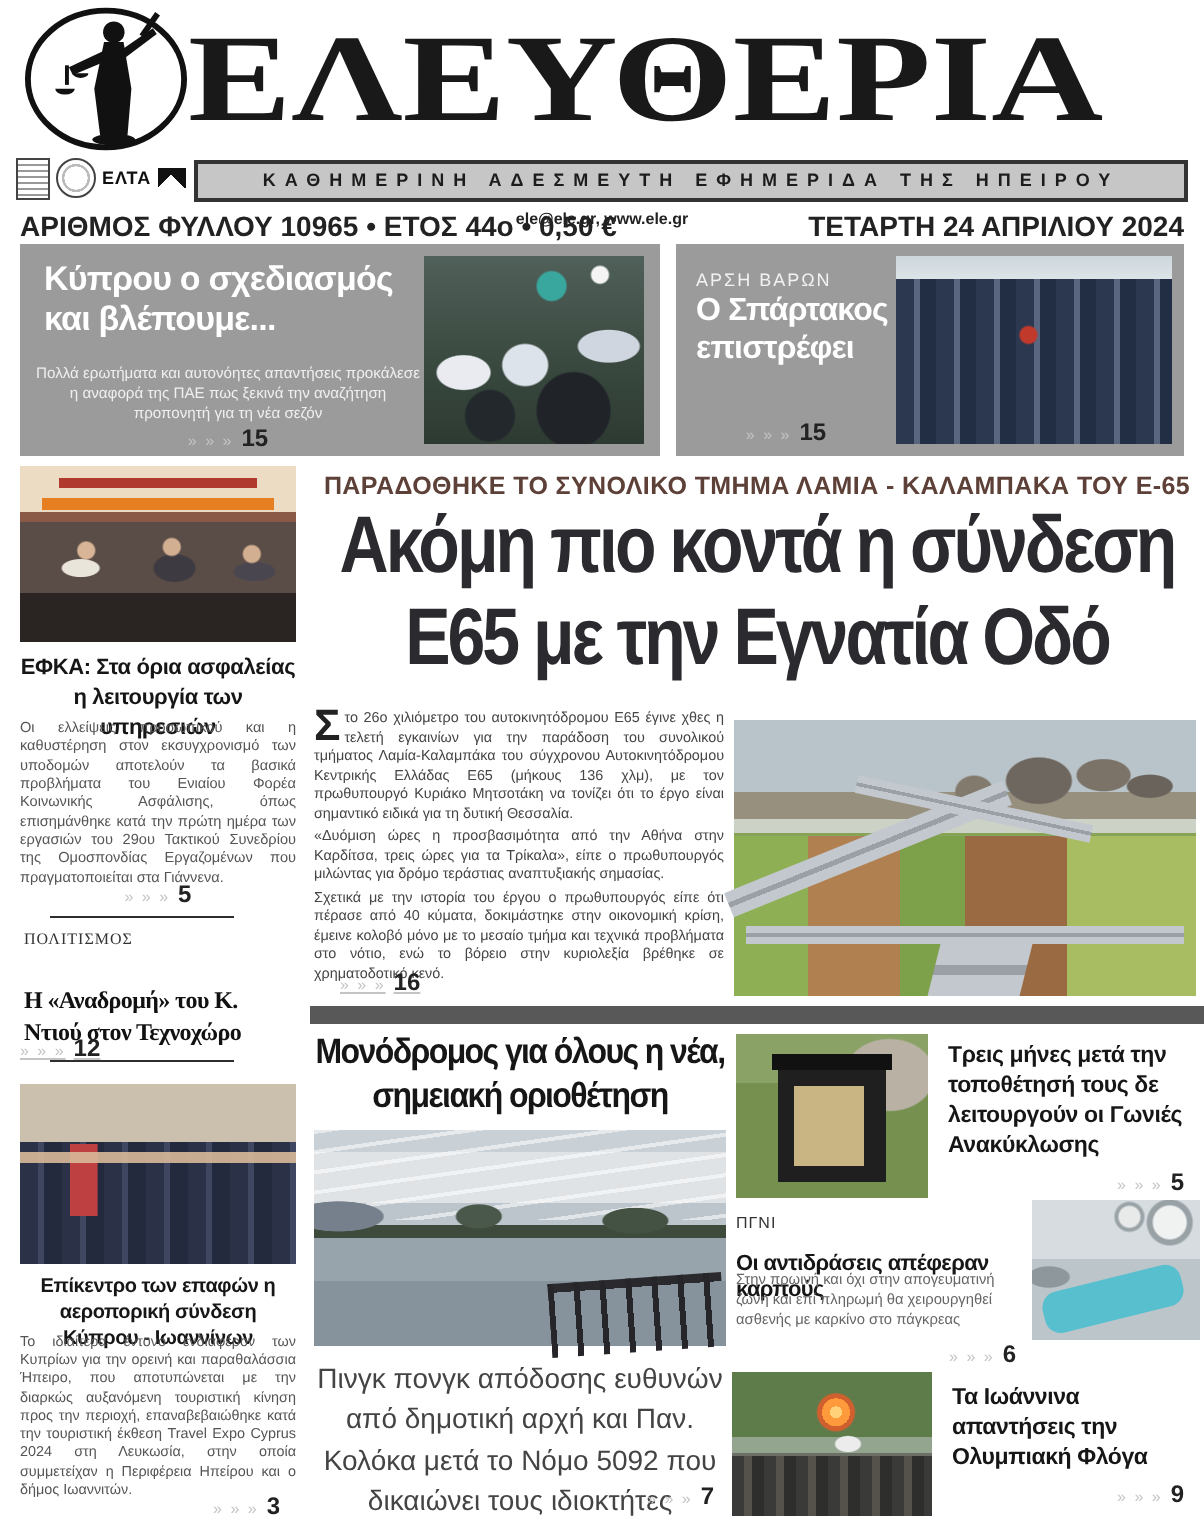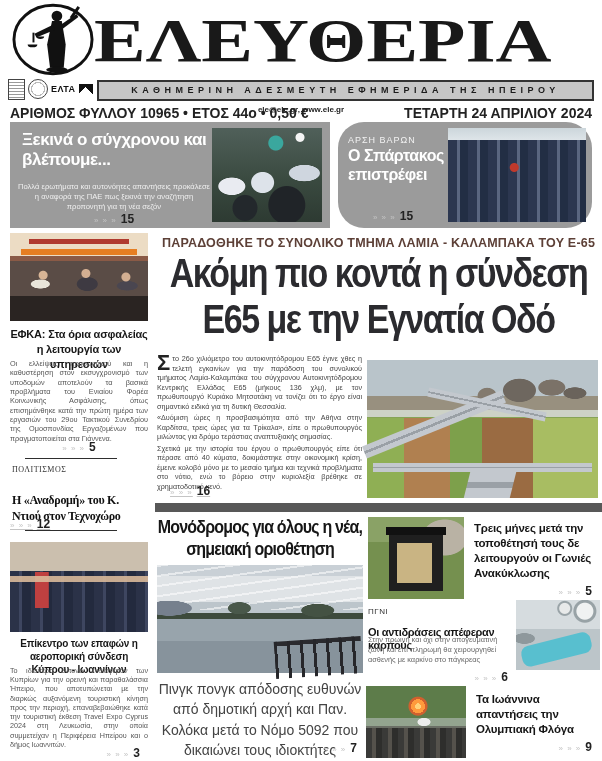--- a/index.html
+++ b/index.html
@@ -141,29 +141,29 @@
     <div class="stamp-circle"></div>
     <span class="elta">ΕΛΤΑ</span>
     <div class="elta-wing"></div>
   </div>
   <div class="abs tagline">ΚΑΘΗΜΕΡΙΝΗ ΑΔΕΣΜΕΥΤΗ ΕΦΗΜΕΡΙΔΑ ΤΗΣ ΗΠΕΙΡΟΥ</div>
   <div class="abs inforow" style="left:10px;">ΑΡΙΘΜΟΣ ΦΥΛΛΟΥ 10965 • ΕΤΟΣ 44ο • 0,50 €</div>
   <div class="abs inforow" style="left:0;width:602px;text-align:center;font-size:8px;">ele@ele.gr, www.ele.gr</div>
   <div class="abs inforow" style="right:10px;">ΤΕΤΑΡΤΗ 24 ΑΠΡΙΛΙΟΥ 2024</div>
 
   <div class="abs teaser" style="left:10px;top:122px;width:320px;height:106px;">
-    <div class="abs teaser-title" style="left:12px;top:8px;width:188px;font-size:17px;">Ξεκινά ο σύγχρονου και βλέπουμε...</div>
+    <div class="abs teaser-title" style="left:12px;top:8px;width:188px;font-size:17px;">Κύπρου ο σχεδιασμός και βλέπουμε...</div>
     <div class="abs teaser-dek" style="left:8px;top:60px;width:192px;">Πολλά ερωτήματα και αυτονόητες απαντήσεις προκάλεσε η αναφορά της ΠΑΕ πως ξεκινά την αναζήτηση προπονητή για τη νέα σεζόν</div>
     <div class="abs pref" style="left:8px;top:90px;width:192px;text-align:center;">
       <span>» » »</span><b>15</b>
     </div>
     <div class="abs photo ph-soccer" style="left:202px;top:6px;width:110px;height:94px;"></div>
   </div>
 
-  <div class="abs teaser" style="left:338px;top:122px;width:254px;height:106px;border-radius:26px;">
+  <div class="abs teaser" style="left:338px;top:122px;width:254px;height:106px;">
     <div class="abs teaser-kicker" style="left:10px;top:13px;">ΑΡΣΗ ΒΑΡΩΝ</div>
     <div class="abs teaser-title" style="left:10px;top:25px;width:98px;font-size:16px;">Ο Σπάρτακος επιστρέφει</div>
     <div class="abs pref" style="left:6px;top:87px;width:98px;text-align:center;">
       <span>» » »</span><b>15</b>
     </div>
     <div class="abs photo ph-team" style="left:110px;top:6px;width:138px;height:94px;"></div>
   </div>
 
   <div class="abs photo ph-conf" style="left:10px;top:233px;width:138px;height:88px;"></div>
   <div class="abs h-sm" style="left:10px;top:327px;width:138px;text-align:center;font-size:11px;line-height:1.35;">ΕΦΚΑ: Στα όρια ασφαλείας η λειτουργία των υπηρεσιών</div>

